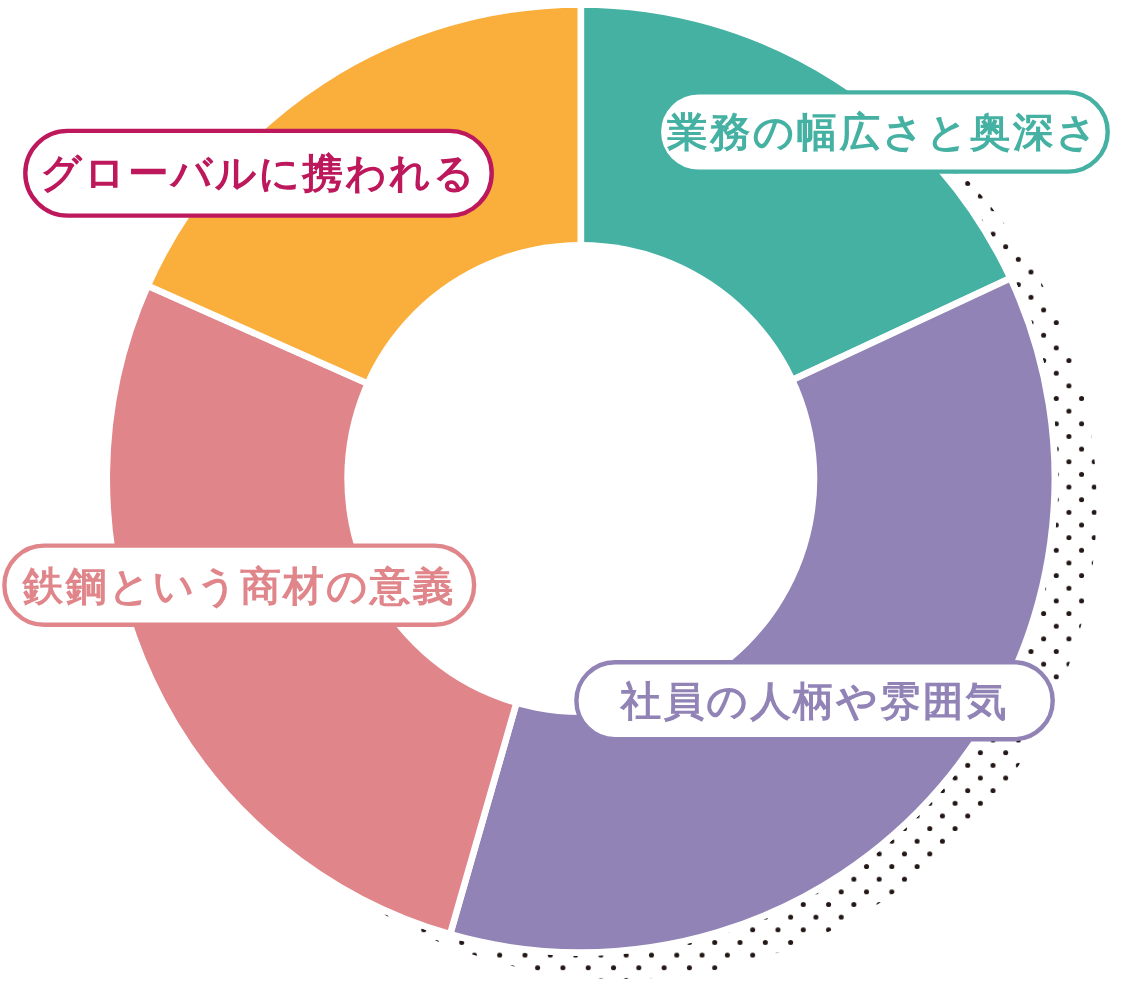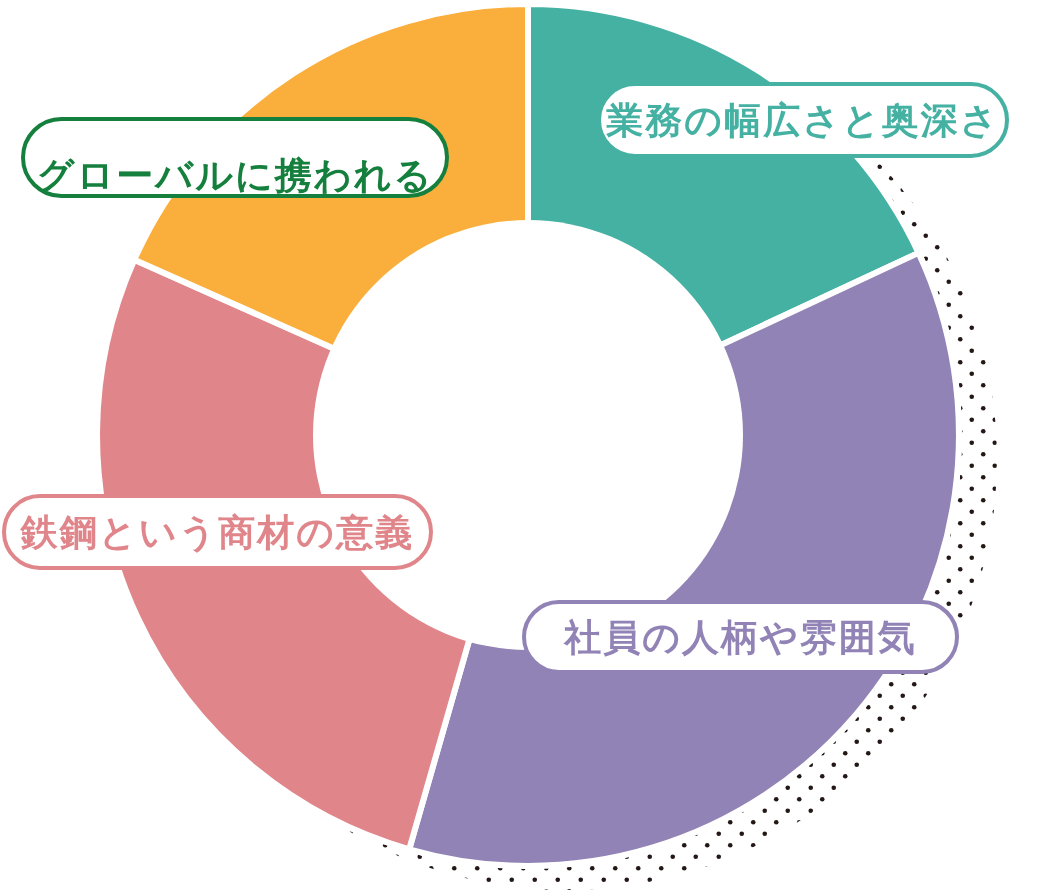--- a/index.html
+++ b/index.html
@@ -68,21 +68,21 @@
         <path d="M 528 435 L 134.3 259.7 A 431 431 0 0 1 528.0 4.0 Z" fill="#FAAF3D" stroke="#ffffff" stroke-width="6"></path>
       </g>
 
     <circle cx="528" cy="435" r="215" fill="#ffffff"></circle>
   </svg>
 
   <div class="pill pill-teal" style="color: rgb(69, 177, 162);">
     <span>業務の幅広さと奥深さ</span>
   </div>
 
-  <div class="pill pill-orange" style="color: #15803d; align-items: flex-end;">
+  <div class="pill pill-orange" style="color: #be185d;">
     <span>グローバルに携われる</span>
   </div>
 
   <div class="pill pill-pink" style="color: rgb(224, 134, 139);">
     <span>鉄鋼という商材の意義</span>
   </div>
 
   <div class="pill pill-purple" style="color: rgb(145, 131, 181);">
     <span>社員の人柄や雰囲気</span>
   </div>

